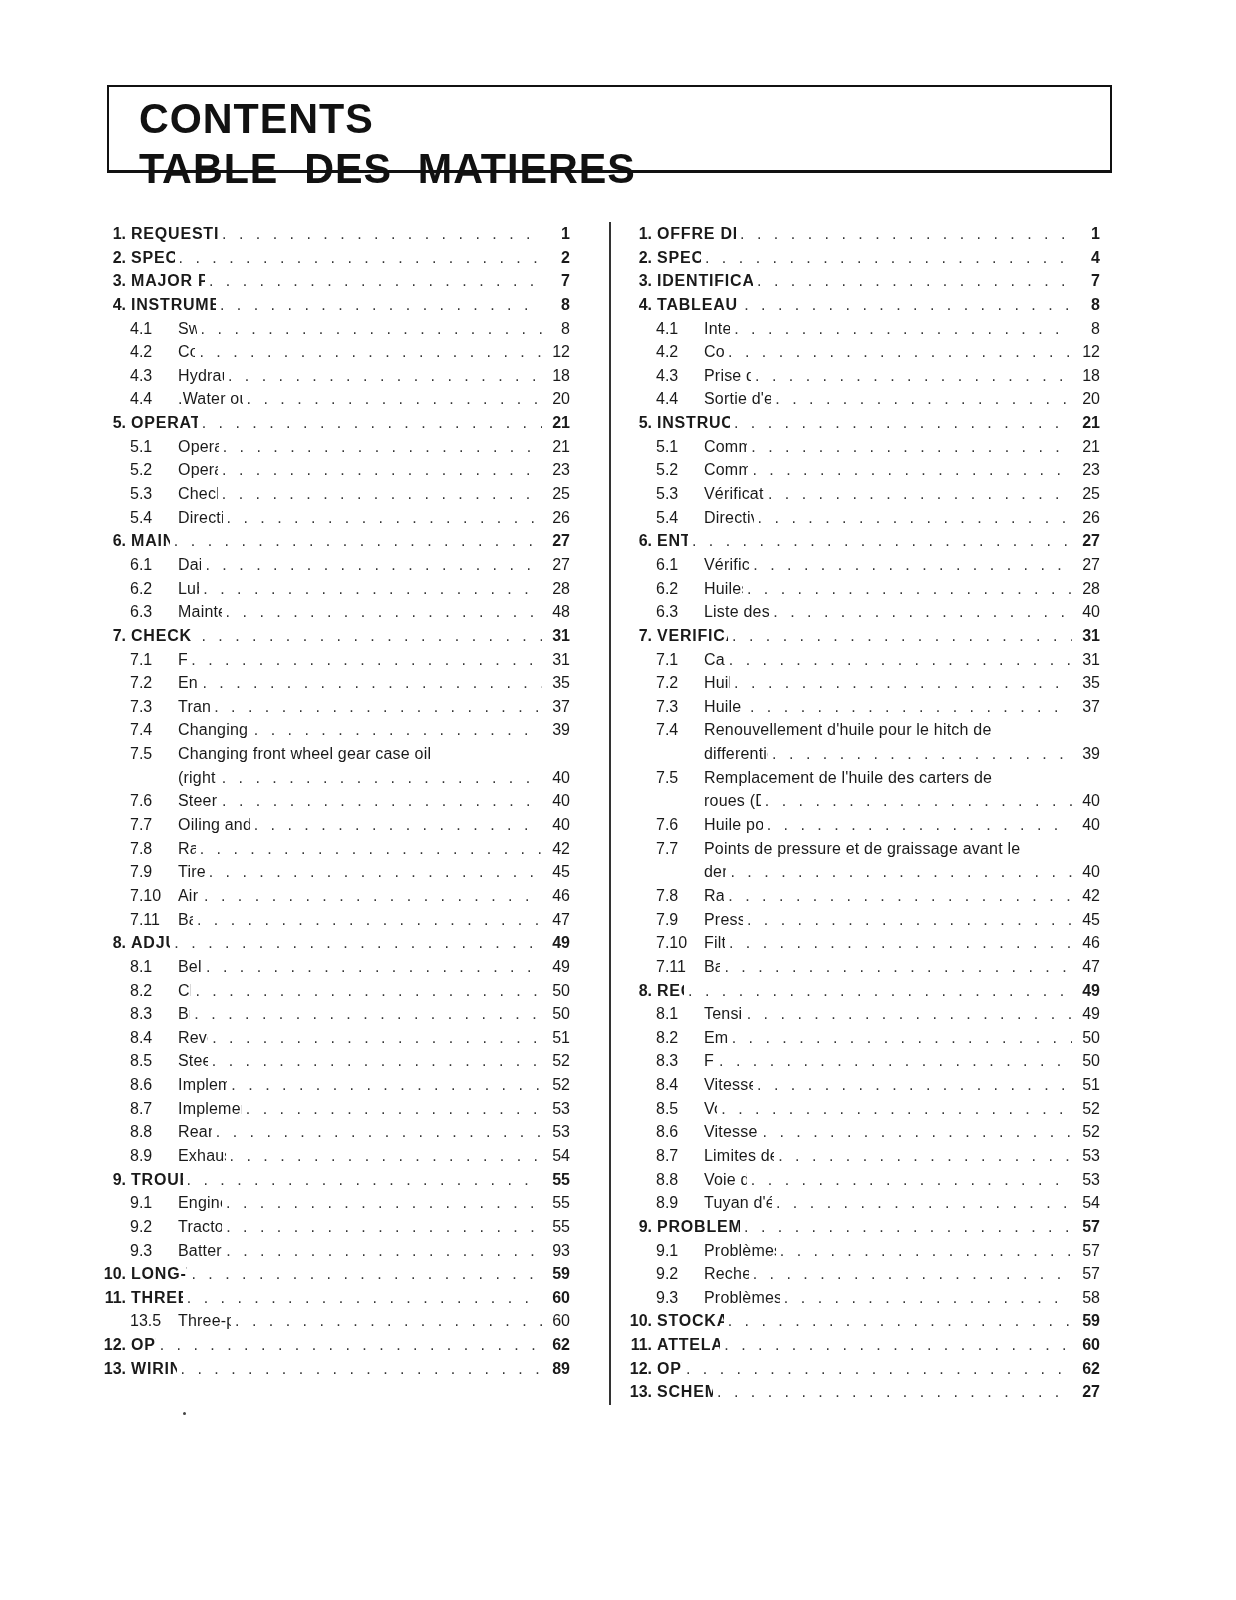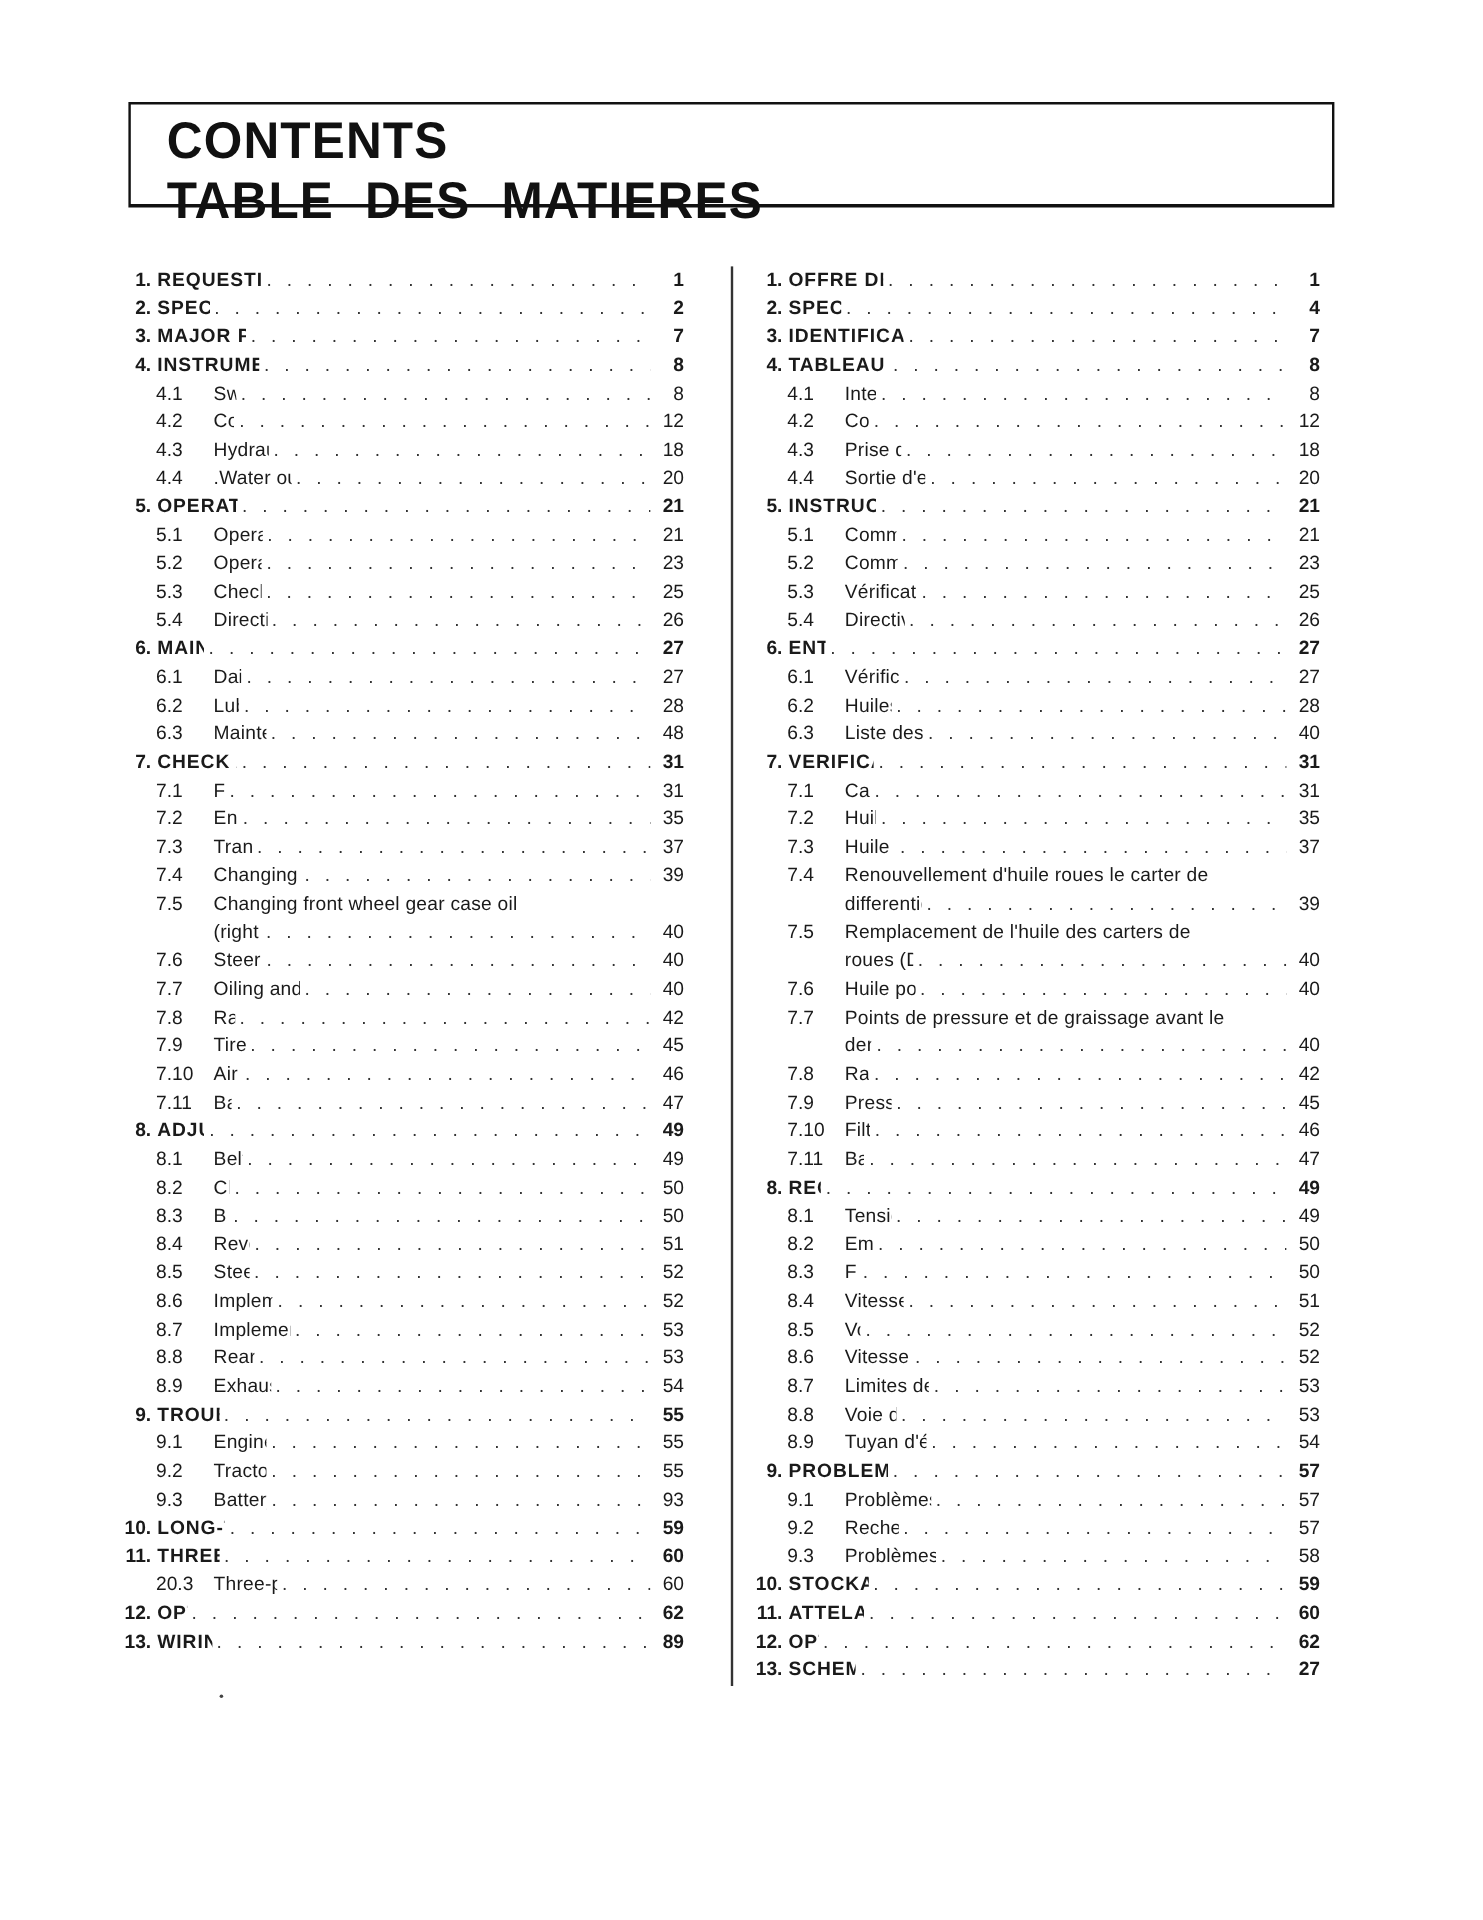--- a/index.html
+++ b/index.html
@@ -317,21 +317,21 @@
       <span class="dots"></span>
       <span class="page">59</span>
     </div>
     <div class="row main">
       <span class="num">11.</span>
       <span class="label">THREE-POINT HITCH</span>
       <span class="dots"></span>
       <span class="page">60</span>
     </div>
     <div class="row sub">
-      <span class="num">20.3</span>
+      <span class="num">13.5</span>
       <span class="label">Three-point hitch adjustment</span>
       <span class="dots"></span>
       <span class="page">60</span>
     </div>
     <div class="row main">
       <span class="num">12.</span>
       <span class="label">OPTIONS</span>
       <span class="dots"></span>
       <span class="page">62</span>
     </div>
@@ -465,21 +465,21 @@
       <span class="page">35</span>
     </div>
     <div class="row sub">
       <span class="num">7.3</span>
       <span class="label">Huile de transmission</span>
       <span class="dots"></span>
       <span class="page">37</span>
     </div>
     <div class="row sub">
       <span class="num">7.4</span>
-      <span class="label">Renouvellement d'huile roues le carter de</span>
+      <span class="label">Renouvellement d'huile pour le hitch de</span>
       <span class="dots none"></span>
       <span class="page"></span>
     </div>
     <div class="row cont">
       <span class="num"></span>
       <span class="label">differentiel avant (4 roues motrices)</span>
       <span class="dots"></span>
       <span class="page">39</span>
     </div>
     <div class="row sub">

